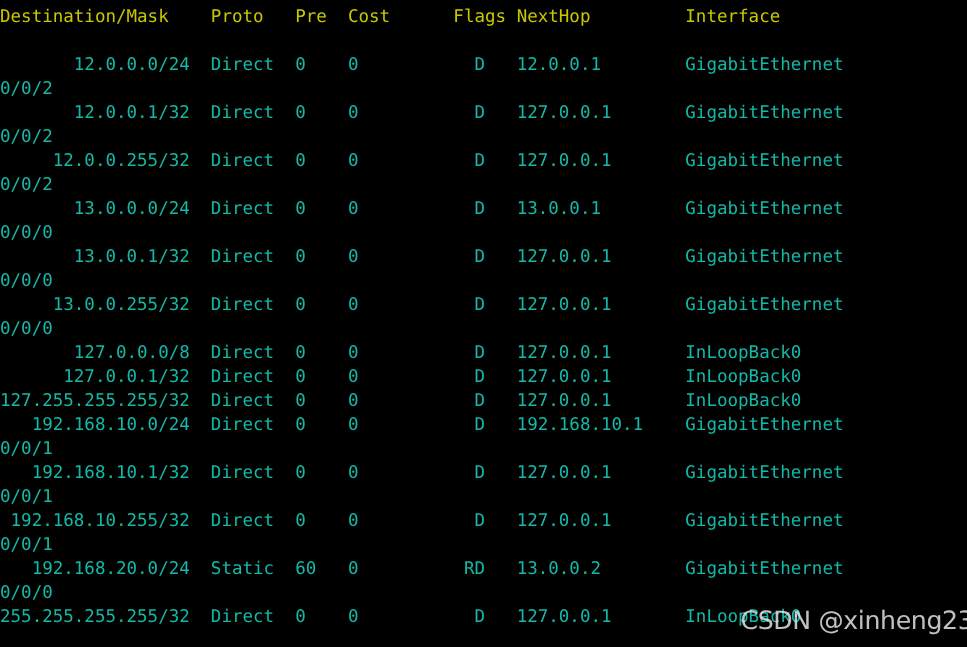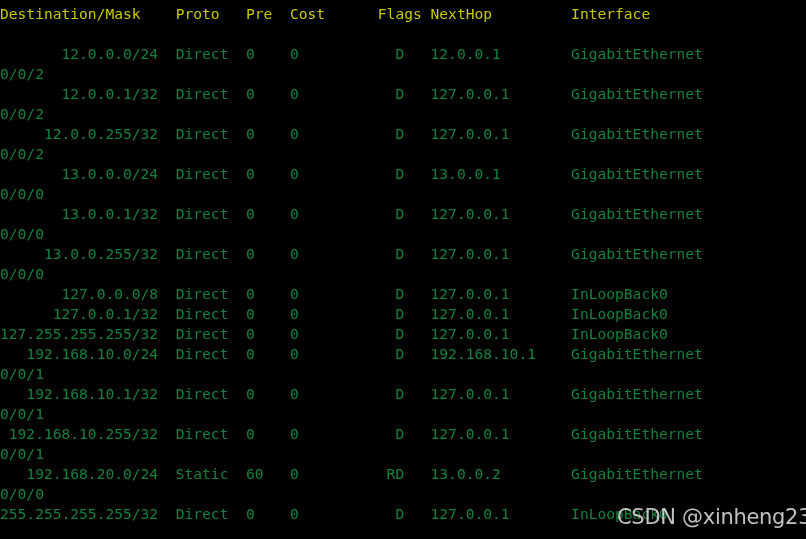--- a/index.html
+++ b/index.html
@@ -35,21 +35,21 @@
     color: #c8c800;
     margin: 0;
     padding: 0;
   }
   .term-line {
     white-space: pre;
     display: block;
     height: 20px;
     line-height: 20px;
     font-family: "DejaVu Sans Mono", "Liberation Mono", monospace;
-    color: #15803d;
+    color: #14b8a6;
   }
   .term-line.header {
     color: #c8c800;
   }
   .term-line.blank {
     color: transparent;
   }
   #watermark {
     position: absolute;
     left: 617px;

